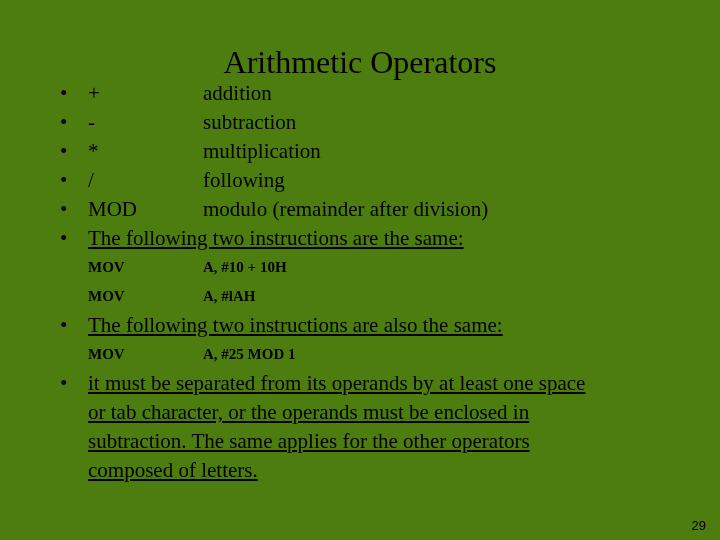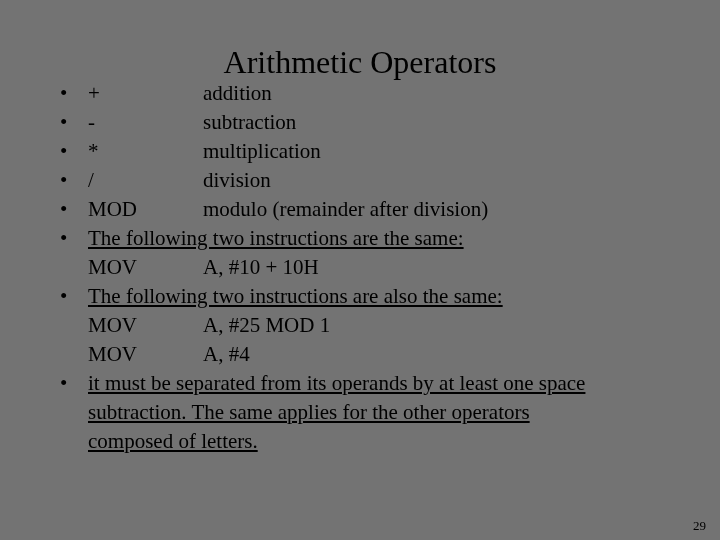--- a/index.html
+++ b/index.html
@@ -4,21 +4,21 @@
 <style>
   html, body {
     margin: 0;
     padding: 0;
     background: #ffffff;
   }
   #slide {
     position: relative;
     width: 720px;
     height: 540px;
-    background: #737373;
+    background: #4d7c0f;
     color: #000000;
     font-family: "Liberation Serif", "DejaVu Serif", serif;
     overflow: hidden;
   }
   #slide-title {
     position: absolute;
     top: 22px;
     left: 0;
     width: 720px;
     text-align: center;
@@ -46,23 +46,24 @@
     left: 5px;
     top: 0;
     width: 14px;
     text-align: left;
     font-size: 21px;
     line-height: 29px;
   }
   .plain-row {
     position: relative;
     padding-left: 33px;
-    font-size: 21px;
+    font-size: 15px;
     line-height: 29px;
     min-height: 29px;
+    font-weight: bold;
   }
   .op-cell {
     display: inline-block;
     width: 115px;
     vertical-align: top;
   }
   .desc-cell {
     display: inline-block;
     vertical-align: top;
     text-align: right;
@@ -70,21 +71,21 @@
   .wrap-text {
     display: block;
     text-decoration: underline;
   }
   #page-number {
     position: absolute;
     right: 14px;
     bottom: 6px;
     font-size: 13px;
     line-height: 16px;
-    font-family: Liberation Serif, serif;
+    font-family: Liberation Sans, sans-serif;
     color: #000000;
   }
 </style>
 </head>
 <body>
 
 <div id="slide">
 
   <h1 id="slide-title">Arithmetic Operators</h1>
 
@@ -100,54 +101,55 @@
       <span class="op-cell">-</span><span class="desc-cell">subtraction</span>
     </div>
 
     <div class="bullet-row">
       <span class="bullet-marker">•</span>
       <span class="op-cell">*</span><span class="desc-cell">multiplication</span>
     </div>
 
     <div class="bullet-row">
       <span class="bullet-marker">•</span>
-      <span class="op-cell">/</span><span class="desc-cell">division</span>
+      <span class="op-cell">/</span><span class="desc-cell">following</span>
     </div>
 
     <div class="bullet-row">
       <span class="bullet-marker">•</span>
       <span class="op-cell">MOD</span><span class="desc-cell">modulo (remainder after division)</span>
     </div>
 
     <div class="bullet-row">
       <span class="bullet-marker">•</span>
       <span class="wrap-text">The following two instructions are the same:</span>
     </div>
 
     <div class="plain-row">
       <span class="op-cell">MOV</span><span class="desc-cell">A, #10 + 10H</span>
     </div>
 
+    <div class="plain-row">
+      <span class="op-cell">MOV</span><span class="desc-cell">A, #lAH</span>
+    </div>
 
     <div class="bullet-row">
       <span class="bullet-marker">•</span>
       <span class="wrap-text">The following two instructions are also the same:</span>
     </div>
 
     <div class="plain-row">
       <span class="op-cell">MOV</span><span class="desc-cell">A, #25 MOD 1</span>
     </div>
 
-    <div class="plain-row">
-      <span class="op-cell">MOV</span><span class="desc-cell">A, #4</span>
-    </div>
 
     <div class="bullet-row">
       <span class="bullet-marker">•</span>
       <span class="wrap-text">it must be separated from its operands by at least one space</span>
+      <span class="wrap-text">or tab character, or the operands must be enclosed in</span>
       <span class="wrap-text">subtraction. The same applies for the other operators</span>
       <span class="wrap-text">composed of letters.</span>
     </div>
 
   </div>
 
   <div id="page-number">29</div>
 
 </div>
 

